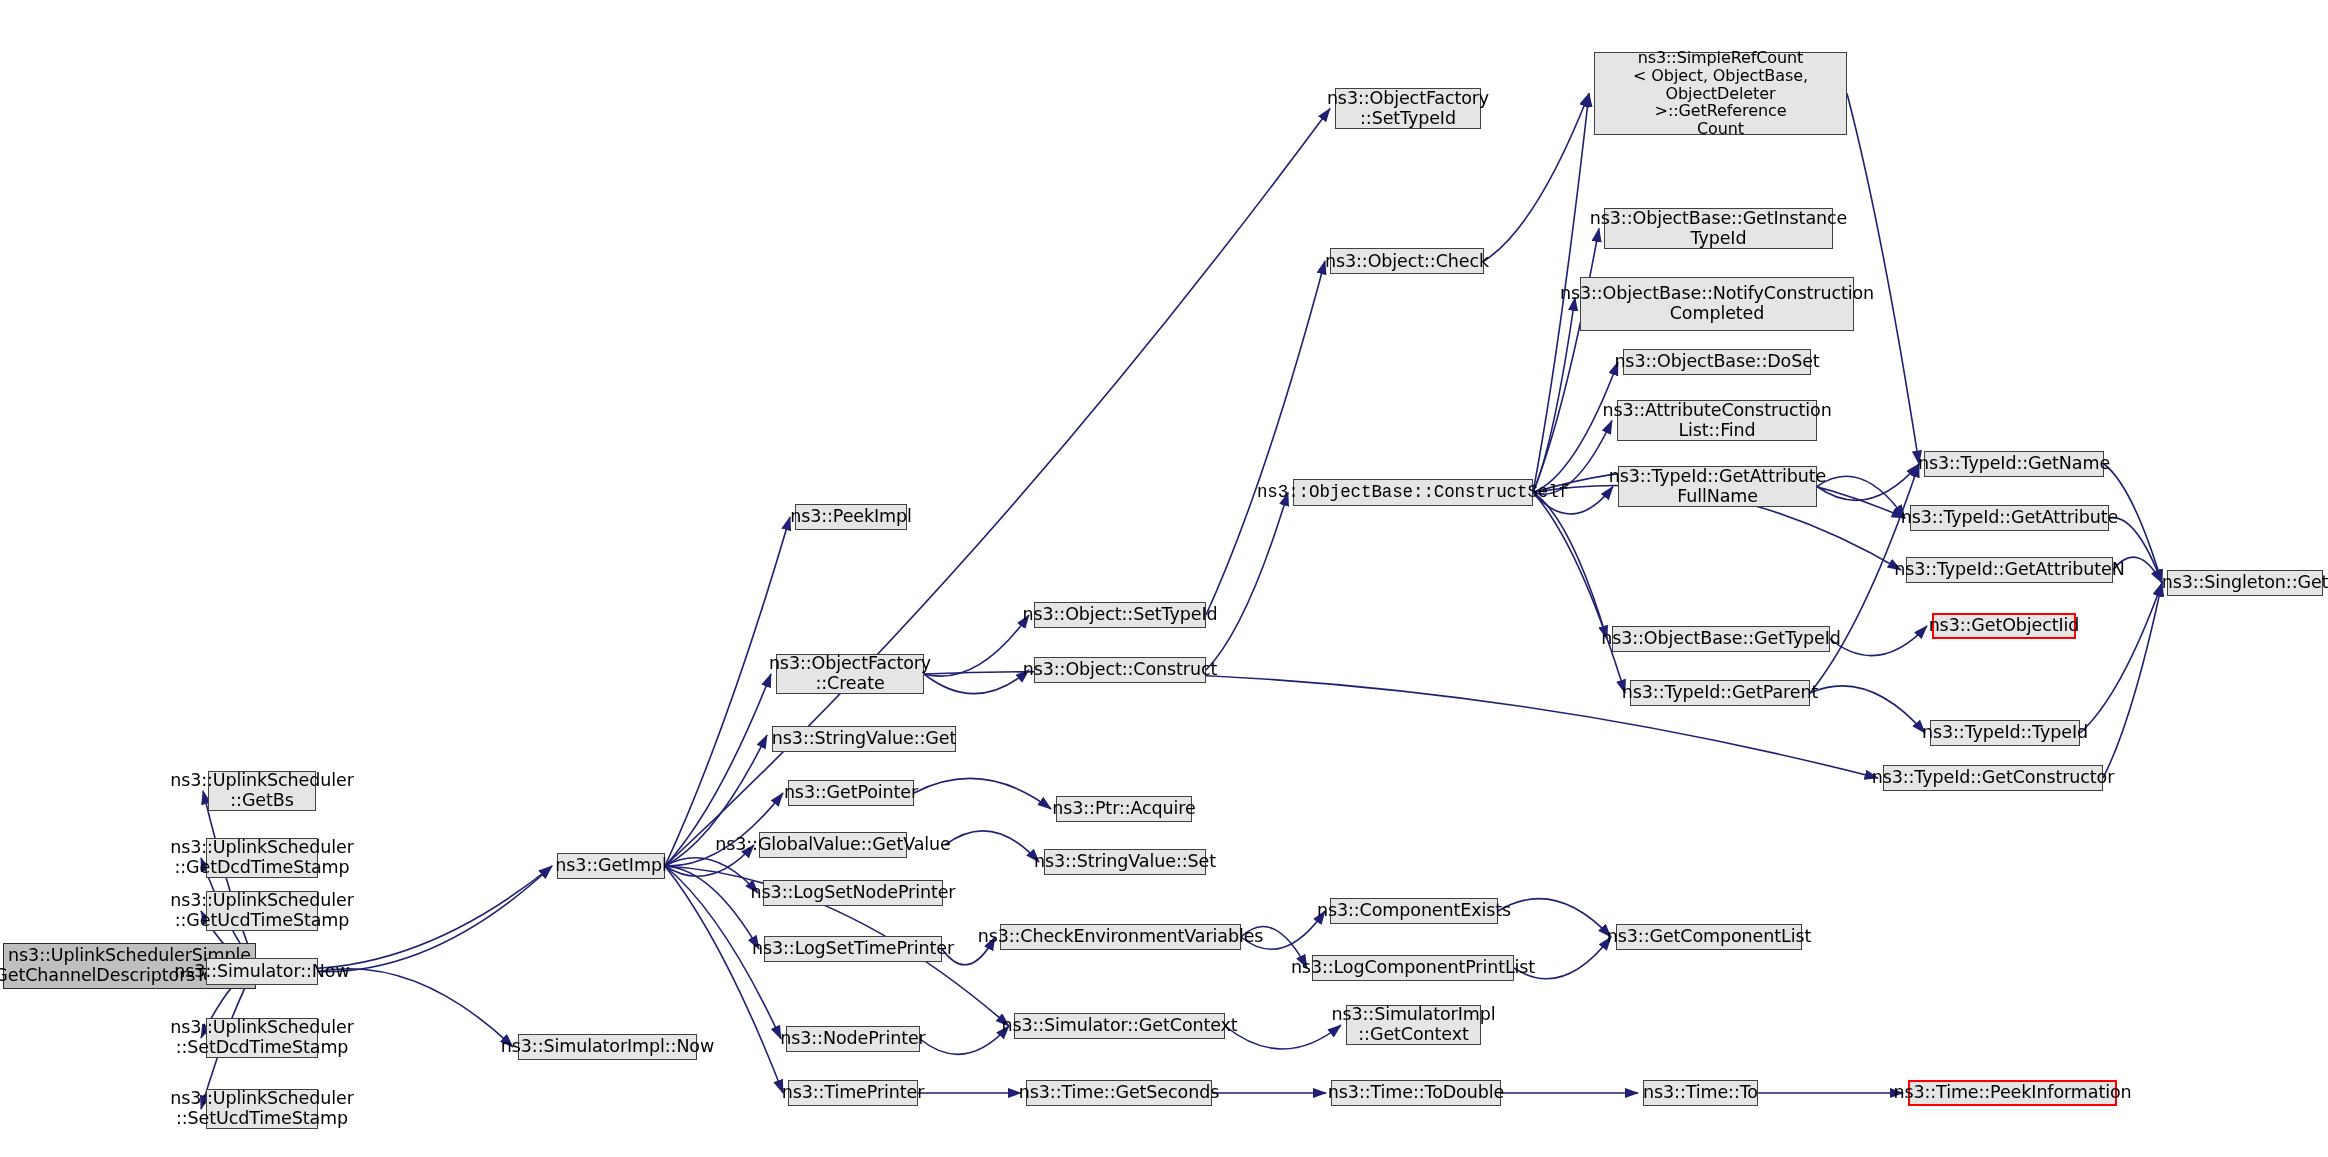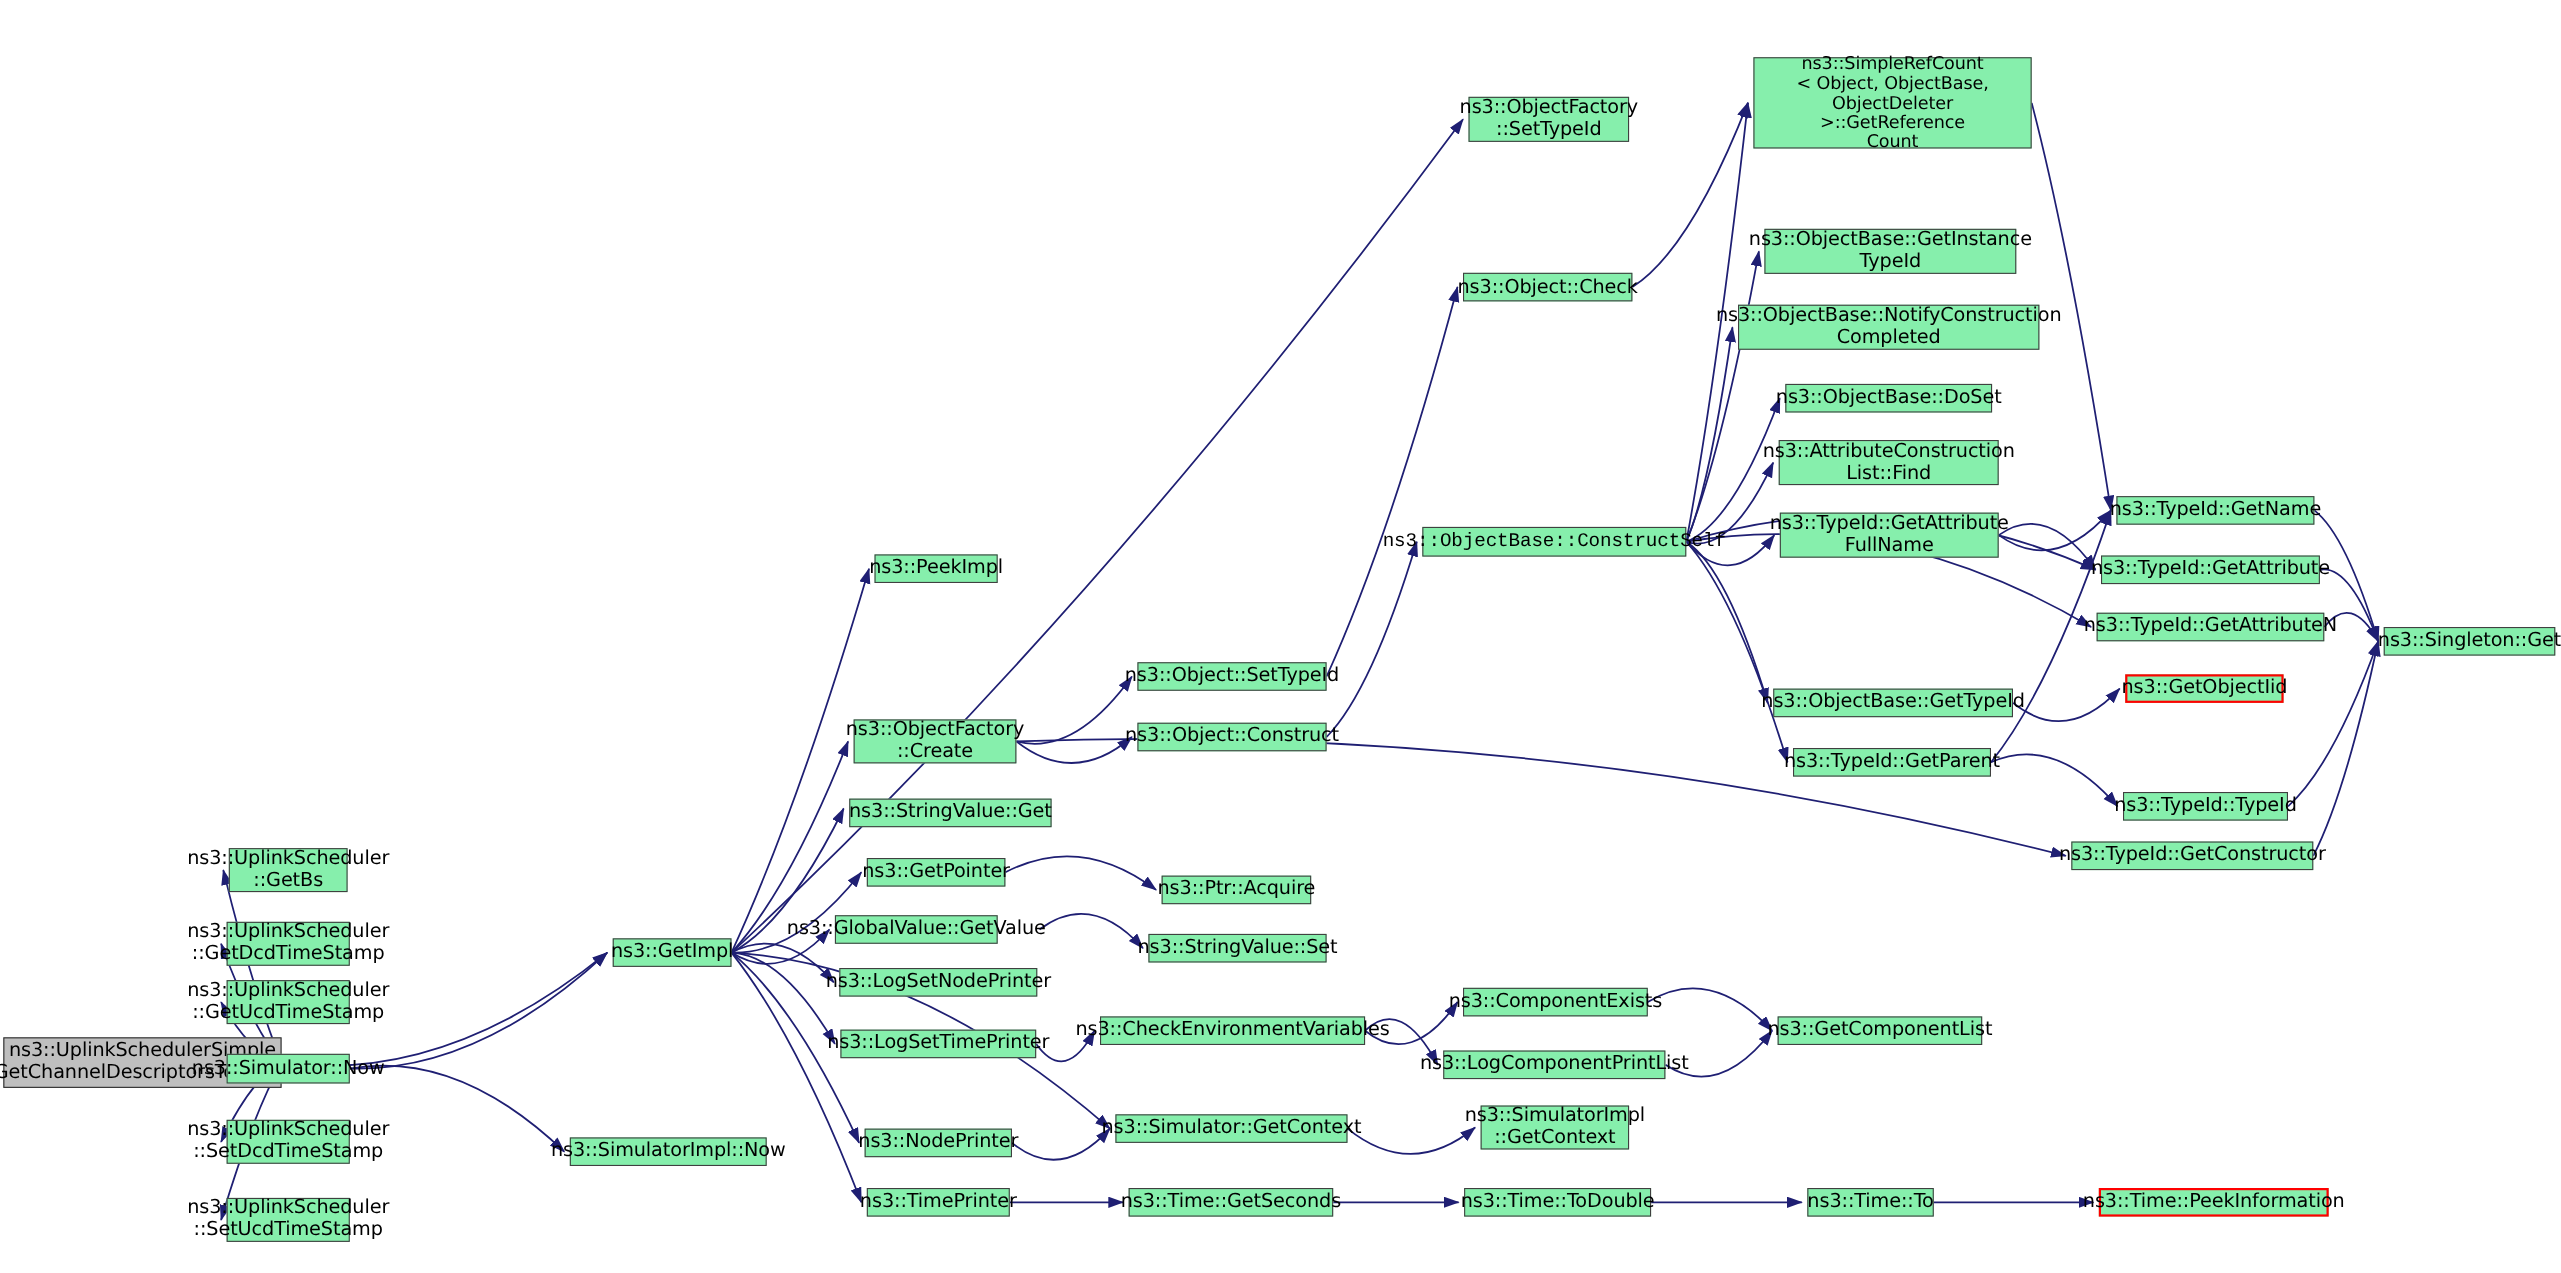--- a/index.html
+++ b/index.html
@@ -1,21 +1,21 @@
 <!DOCTYPE html>
 <html><head>
 <meta charset="utf-8">
 <title>Call Graph</title>
 <style>
   html,body{margin:0;padding:0;background:#ffffff;}
   #canvas{position:relative;width:2328px;height:1157px;background:#ffffff;
           font-family:"DejaVu Sans","Liberation Sans",sans-serif;}
   svg.edges{position:absolute;left:0;top:0;width:2328px;height:1157px;overflow:visible;}
   .node{position:absolute;box-sizing:border-box;border:1.6px solid #404040;
-        background:#86efac;display:flex;align-items:center;justify-content:center;
+        background:#e5e5e5;display:flex;align-items:center;justify-content:center;
         text-align:center;line-height:1.12;color:#000000;font-size:17.5px;
         letter-spacing:-0.1px;padding:1px 4px;}
   .node.highlight{background:#bfbfbf;border-color:#2b2b2b;}
   .node.danger{border:2px solid #ff0000;}
   .node span{display:block;white-space:pre-line;}
 </style>
 </head>
 <body>
 
 <div id="canvas">
@@ -197,21 +197,21 @@
       <div class="node" style="left: 1594px; top: 52px; width: 253px; height: 83px;">
         <span style="font-size: 16px;">ns3::SimpleRefCount
 &lt; Object, ObjectBase,
  ObjectDeleter &gt;::GetReference
 Count</span>
       </div>
       <div class="node" style="left: 1604px; top: 208px; width: 229px; height: 41px;">
         <span>ns3::ObjectBase::GetInstance
 TypeId</span>
       </div>
-      <div class="node" style="left: 1580px; top: 277px; width: 274px; height: 41px;">
+      <div class="node" style="left: 1580px; top: 277px; width: 274px; height: 54px;">
         <span>ns3::ObjectBase::NotifyConstruction
 Completed</span>
       </div>
       <div class="node" style="left: 1623px; top: 349px; width: 188px; height: 26px;">
         <span>ns3::ObjectBase::DoSet</span>
       </div>
       <div class="node" style="left: 1617px; top: 400px; width: 200px; height: 41px;">
         <span>ns3::AttributeConstruction
 List::Find</span>
       </div>

